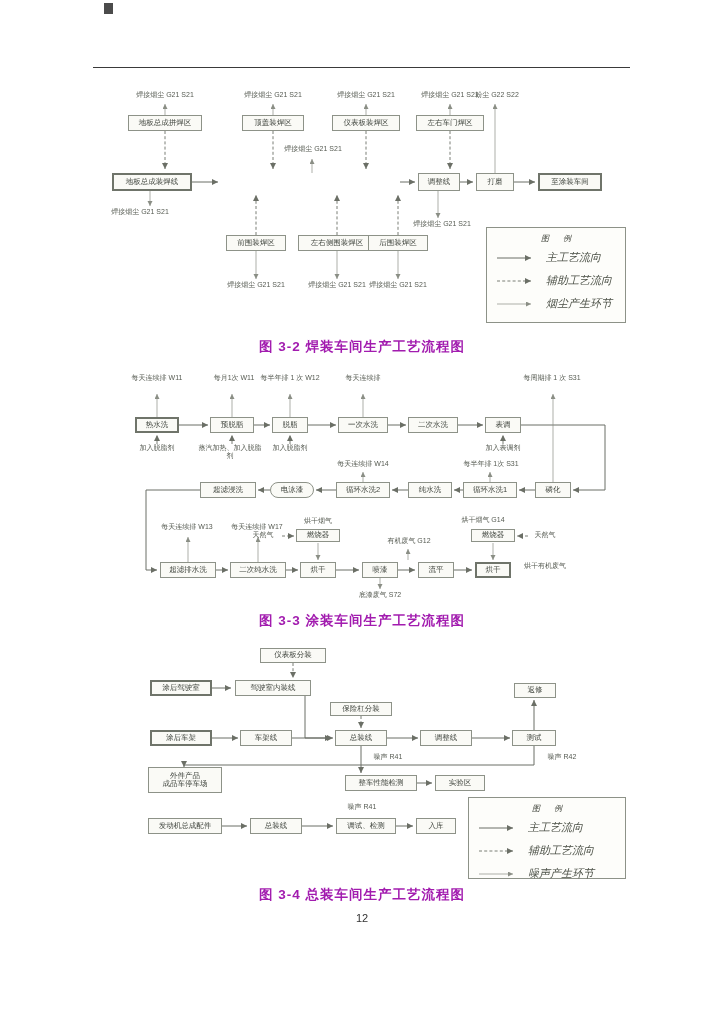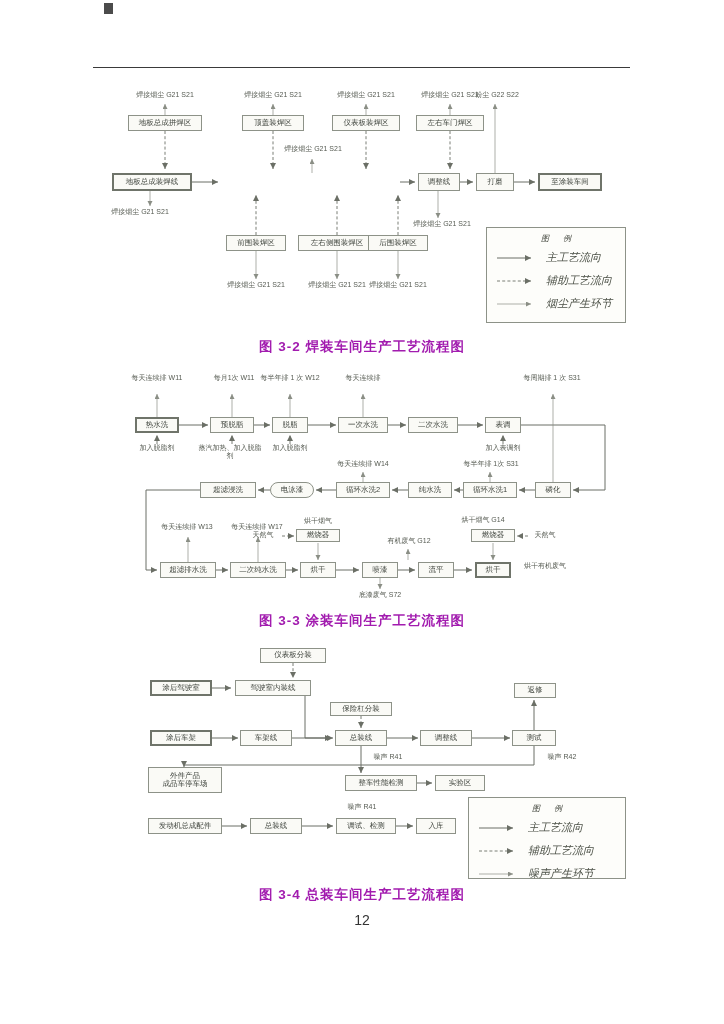--- a/index.html
+++ b/index.html
@@ -40,21 +40,21 @@
     position:absolute; z-index:2; border:1px solid #8d9288; background:#fdfdfa;font-style:italic;
   }
   .legend-title { text-align:center; font-size:8px; color:#44483f; letter-spacing:6px; padding:5px 0 2px 6px; }
   .legend-row { display:flex; align-items:center; gap:7px; padding:4px 8px; }
   .legend-row .lt { font-size:11px; color:#4c5147; }
   .caption {
     position:absolute; left:0; width:100%;
     text-align:center; font-size:13.5px; font-weight:bold; color:#a21caf;
     letter-spacing:1px;
   }
-  .page-number { position:absolute; top:912px; left:0; width:100%; text-align:center; font-size:14px; color:#333; }
+  .page-number { position:absolute; top:912px; left:0; width:100%; text-align:center; font-size:11px; color:#333; }
 </style>
 </head>
 <body>
 
 <div class="page">
 
   <svg width="0" height="0" style="position:absolute">
     <defs>
       <marker id="arr" markerWidth="7" markerHeight="7" refX="6" refY="3" orient="auto" markerUnits="userSpaceOnUse">
         <path d="M0,0 L6,3 L0,6 z" fill="#6b6f66"></path>

